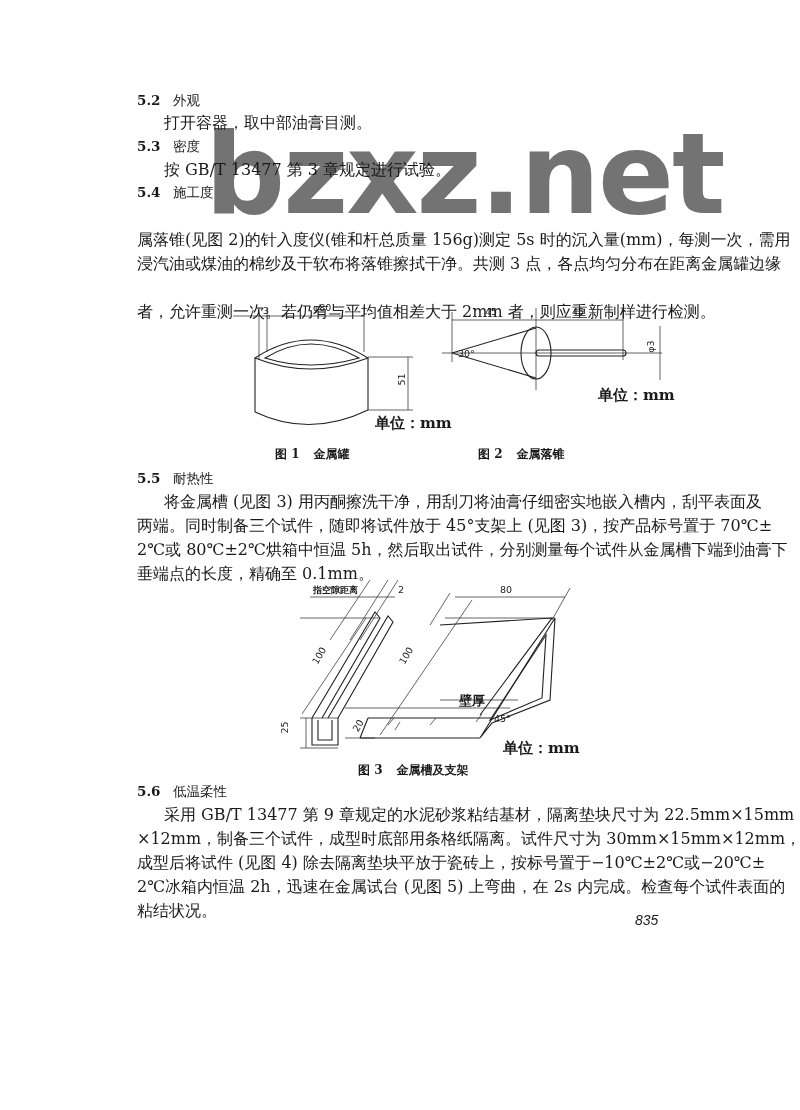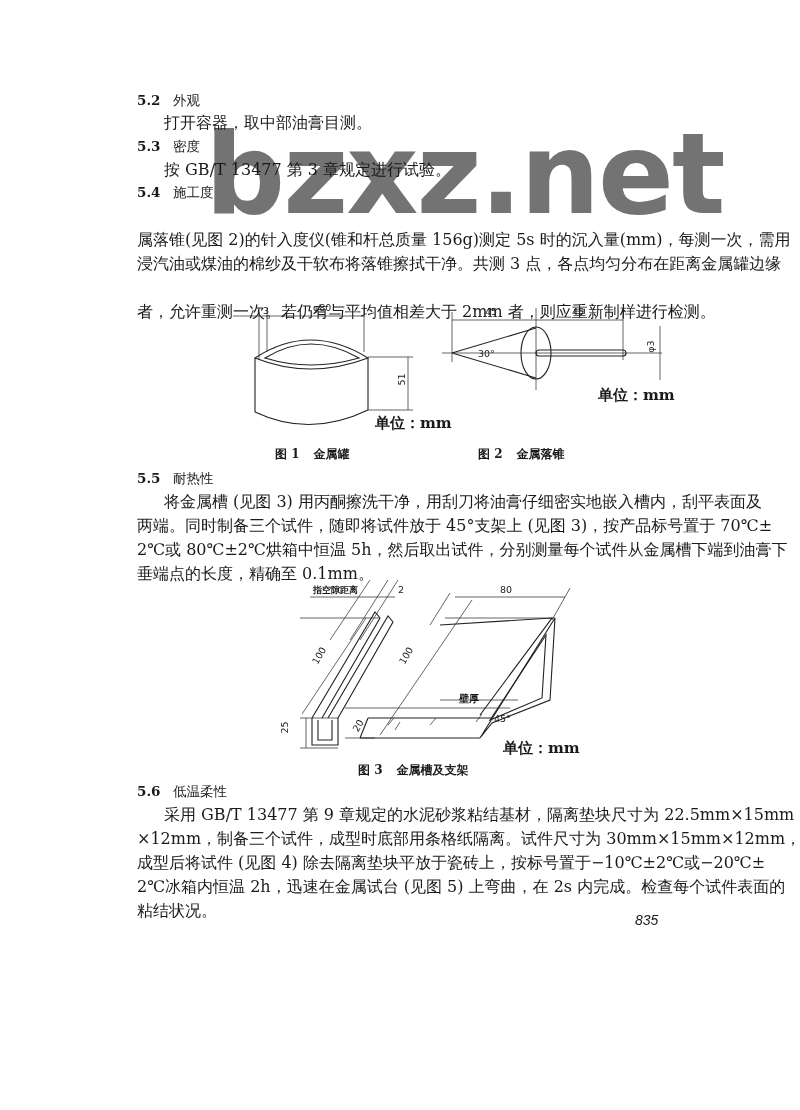--- a/index.html
+++ b/index.html
@@ -74,21 +74,21 @@
     <line class="t" x1="12" y1="20" x2="96" y2="20"></line>
     <line class="t" x1="96" y1="20" x2="183" y2="20"></line>
     <line class="t" x1="2" y1="53" x2="222" y2="53"></line>
     <path class="s" d="M12 53 L96 28 M12 53 L96 78"></path>
     <ellipse class="s" cx="96" cy="53" rx="15" ry="26"></ellipse>
     <rect class="s" x="96" y="50" width="90" height="6" rx="3"></rect>
     <line class="t" x1="220" y1="26" x2="220" y2="80"></line>
   </svg>
   <div class="dim" style="left:485px;top:306px">45</div>
   <div class="dim" style="left:572px;top:306px">45</div>
-  <div class="dim" style="left:478px;top:348px">30°</div>
+  <div class="dim" style="left:458px;top:348px">30°</div>
   <div class="dim" style="left:644px;top:341px;transform:rotate(-90deg)">φ3</div>
   <div class="unit" style="left:598px;top:386px">单位：mm</div>
   <div class="caption" style="left:478px;top:446px">
     <span class="fn">图 2</span><span>金属落锥</span>
   </div>
 
   <div class="sec" style="top:469px">
     <span class="num">5.5</span><span>耐热性</span>
   </div>
   <div class="line" style="left:164px;top:493px">将金属槽 (见图 3) 用丙酮擦洗干净，用刮刀将油膏仔细密实地嵌入槽内，刮平表面及</div>
@@ -124,21 +124,21 @@
     <line class="t" x1="65" y1="158" x2="95" y2="158"></line>
     <line class="t" x1="160" y1="120" x2="238" y2="120"></line>
     <path class="t" d="M108 145 L114 138 M115 150 L120 142 M150 145 L156 138 M196 142 L202 134"></path>
   </svg>
   <div class="dim" style="left:313px;top:584px;font-weight:bold;font-size:9px">指空隙距离</div>
   <div class="dim" style="left:398px;top:584px">2</div>
   <div class="dim" style="left:310px;top:650px;transform:rotate(-60deg)">100</div>
   <div class="dim" style="left:397px;top:650px;transform:rotate(-60deg)">100</div>
   <div class="dim" style="left:278px;top:722px;transform:rotate(-90deg)">25</div>
   <div class="dim" style="left:500px;top:584px">80</div>
-  <div class="dim" style="left:459px;top:692px;font-weight:bold;font-size:10px">壁厚</div>
+  <div class="dim" style="left:459px;top:692px;font-weight:bold;font-size:13px">壁厚</div>
   <div class="dim" style="left:352px;top:720px;transform:rotate(-60deg)">20</div>
   <div class="dim" style="left:494px;top:713px">45°</div>
   <div class="unit" style="left:503px;top:739px">单位：mm</div>
   <div class="caption" style="left:358px;top:762px">
     <span class="fn">图 3</span><span>金属槽及支架</span>
   </div>
 
   <div class="sec" style="top:782px">
     <span class="num">5.6</span><span>低温柔性</span>
   </div>

